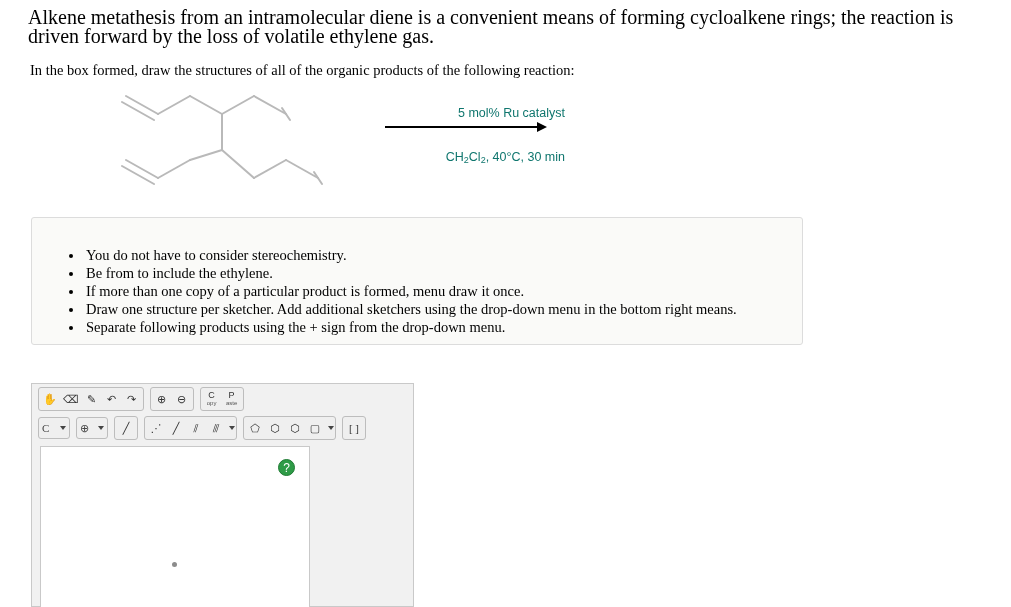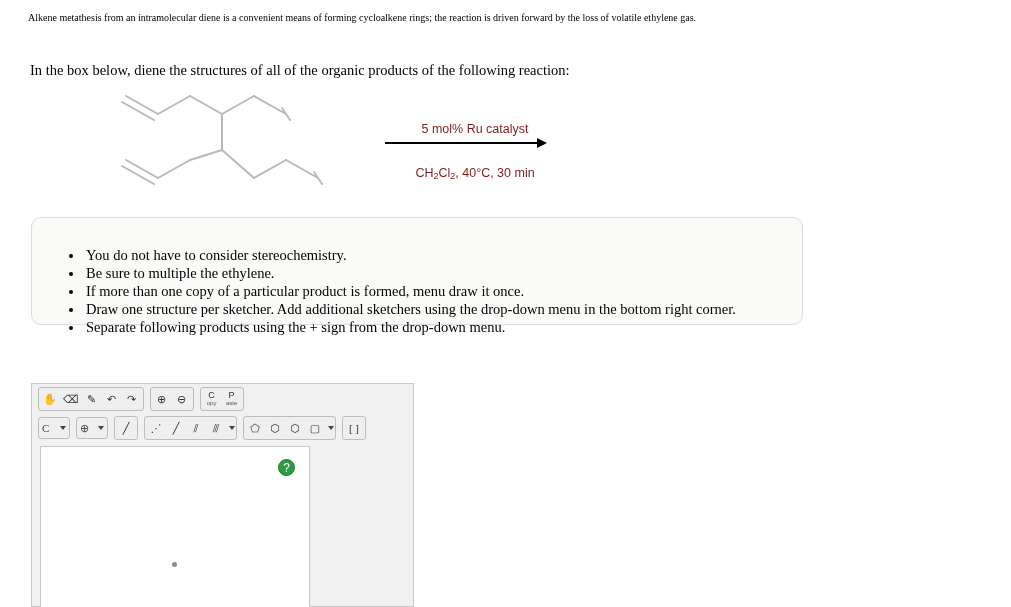--- a/index.html
+++ b/index.html
@@ -9,45 +9,45 @@
     background: #ffffff;
     font-family: "Liberation Serif", serif;
     color: #000;
     overflow: hidden;
   }
   .page { position: relative; width: 1011px; height: 607px; }
 
   .intro {
     position: absolute;
     left: 28px; top: 8px; width: 972px;
-    font-size: 10px;
+    font-size: 20px;
     line-height: 19px;
   }
   .prompt {
     position: absolute;
     left: 30px; top: 62px; width: 900px;
     font-size: 14.5px;
   }
 
   
   .scheme {
     position: absolute;
     left: 100px; top: 88px;
     width: 470px; height: 110px;
   }
   .struct-svg { position: absolute; left: 0; top: 0; }
 
   .arrow-block {
     position: absolute;
-    left: 285px; top: 34px;
+    left: 285px; top: 18px;
     width: 180px;
-    text-align: center;
+    text-align: right;
     font-family: "Liberation Sans", sans-serif;
     font-size: 12.5px;
-    color: #7f1d1d;
+    color: #0f766e;
   }
   .arrow-top { margin-bottom: 2px; }
   .arrow-line {
     position: relative;
     height: 10px;
     margin: 1px 0 3px 0;
   }
   .arrow-line::before {
     content: "";
     position: absolute; left: 0; top: 4px;
@@ -62,24 +62,24 @@
     border-bottom: 5px solid transparent;
     border-left: 10px solid #000;
   }
   .arrow-bot { margin-top: 18px; }
   .sub { font-size: 9px; vertical-align: -2px; }
 
   
   .instr-box {
     position: absolute;
     left: 31px; top: 217px;
-    width: 772px; height: 108px;
+    width: 772px; height: 128px;
     border: 1px solid #dcdcdc;
     background: #fafaf8;
-    border-radius: 10px;
+    border-radius: 3px;
   }
   .instr-list {
     margin: 0; padding: 28px 0 0 52px;
     list-style: disc;
     font-size: 14.5px;
     line-height: 18px;
   }
   .instr-list li { margin-bottom: 0px; padding-left: 2px; }
 
   
@@ -176,21 +176,21 @@
     border-radius: 50%;
     background: #8c8c8c;
   }
 </style>
 </head>
 <body>
 
 <div class="page">
 
   <div class="intro">Alkene metathesis from an intramolecular diene is a convenient means of forming cycloalkene rings; the reaction is driven forward by the loss of volatile ethylene gas.</div>
-  <div class="prompt">In the box below, diene the structures of all of the organic products of the following reaction:</div>
+  <div class="prompt">In the box formed, draw the structures of all of the organic products of the following reaction:</div>
 
   <div class="scheme">
     <svg class="struct-svg" width="260" height="110" viewBox="0 0 260 110">
       <g fill="none" stroke="#b9b9b9" stroke-width="2" stroke-linecap="round" stroke-linejoin="round">
 
         <path d="M22 14 L54 32"></path>
         <path d="M26 8 L58 26"></path>
         <path d="M58 26 L90 8"></path>
         <path d="M90 8 L122 26"></path>
 
@@ -215,23 +215,23 @@
     <div class="arrow-block">
       <div class="arrow-top">5 mol% Ru catalyst</div>
       <div class="arrow-line"></div>
       <div class="arrow-bot"><span>CH</span><span class="sub">2</span><span>Cl</span><span class="sub">2</span><span>, 40°C, 30 min</span></div>
     </div>
   </div>
 
   <div class="instr-box">
     <ul class="instr-list">
       <li>You do not have to consider stereochemistry.</li>
-      <li>Be sure to multiple the ethylene.</li>
+      <li>Be from to include the ethylene.</li>
       <li>If more than one copy of a particular product is formed, menu draw it once.</li>
-      <li>Draw one structure per sketcher. Add additional sketchers using the drop-down menu in the bottom right corner.</li>
+      <li>Draw one structure per sketcher. Add additional sketchers using the drop-down menu in the bottom right means.</li>
       <li>Separate following products using the + sign from the drop-down menu.</li>
     </ul>
   </div>
 
   <div class="sketcher">
 
     <div class="toolbar-row">
       <div class="tgroup">
         <span class="tbtn">✋</span>
         <span class="tbtn">⌫</span>

